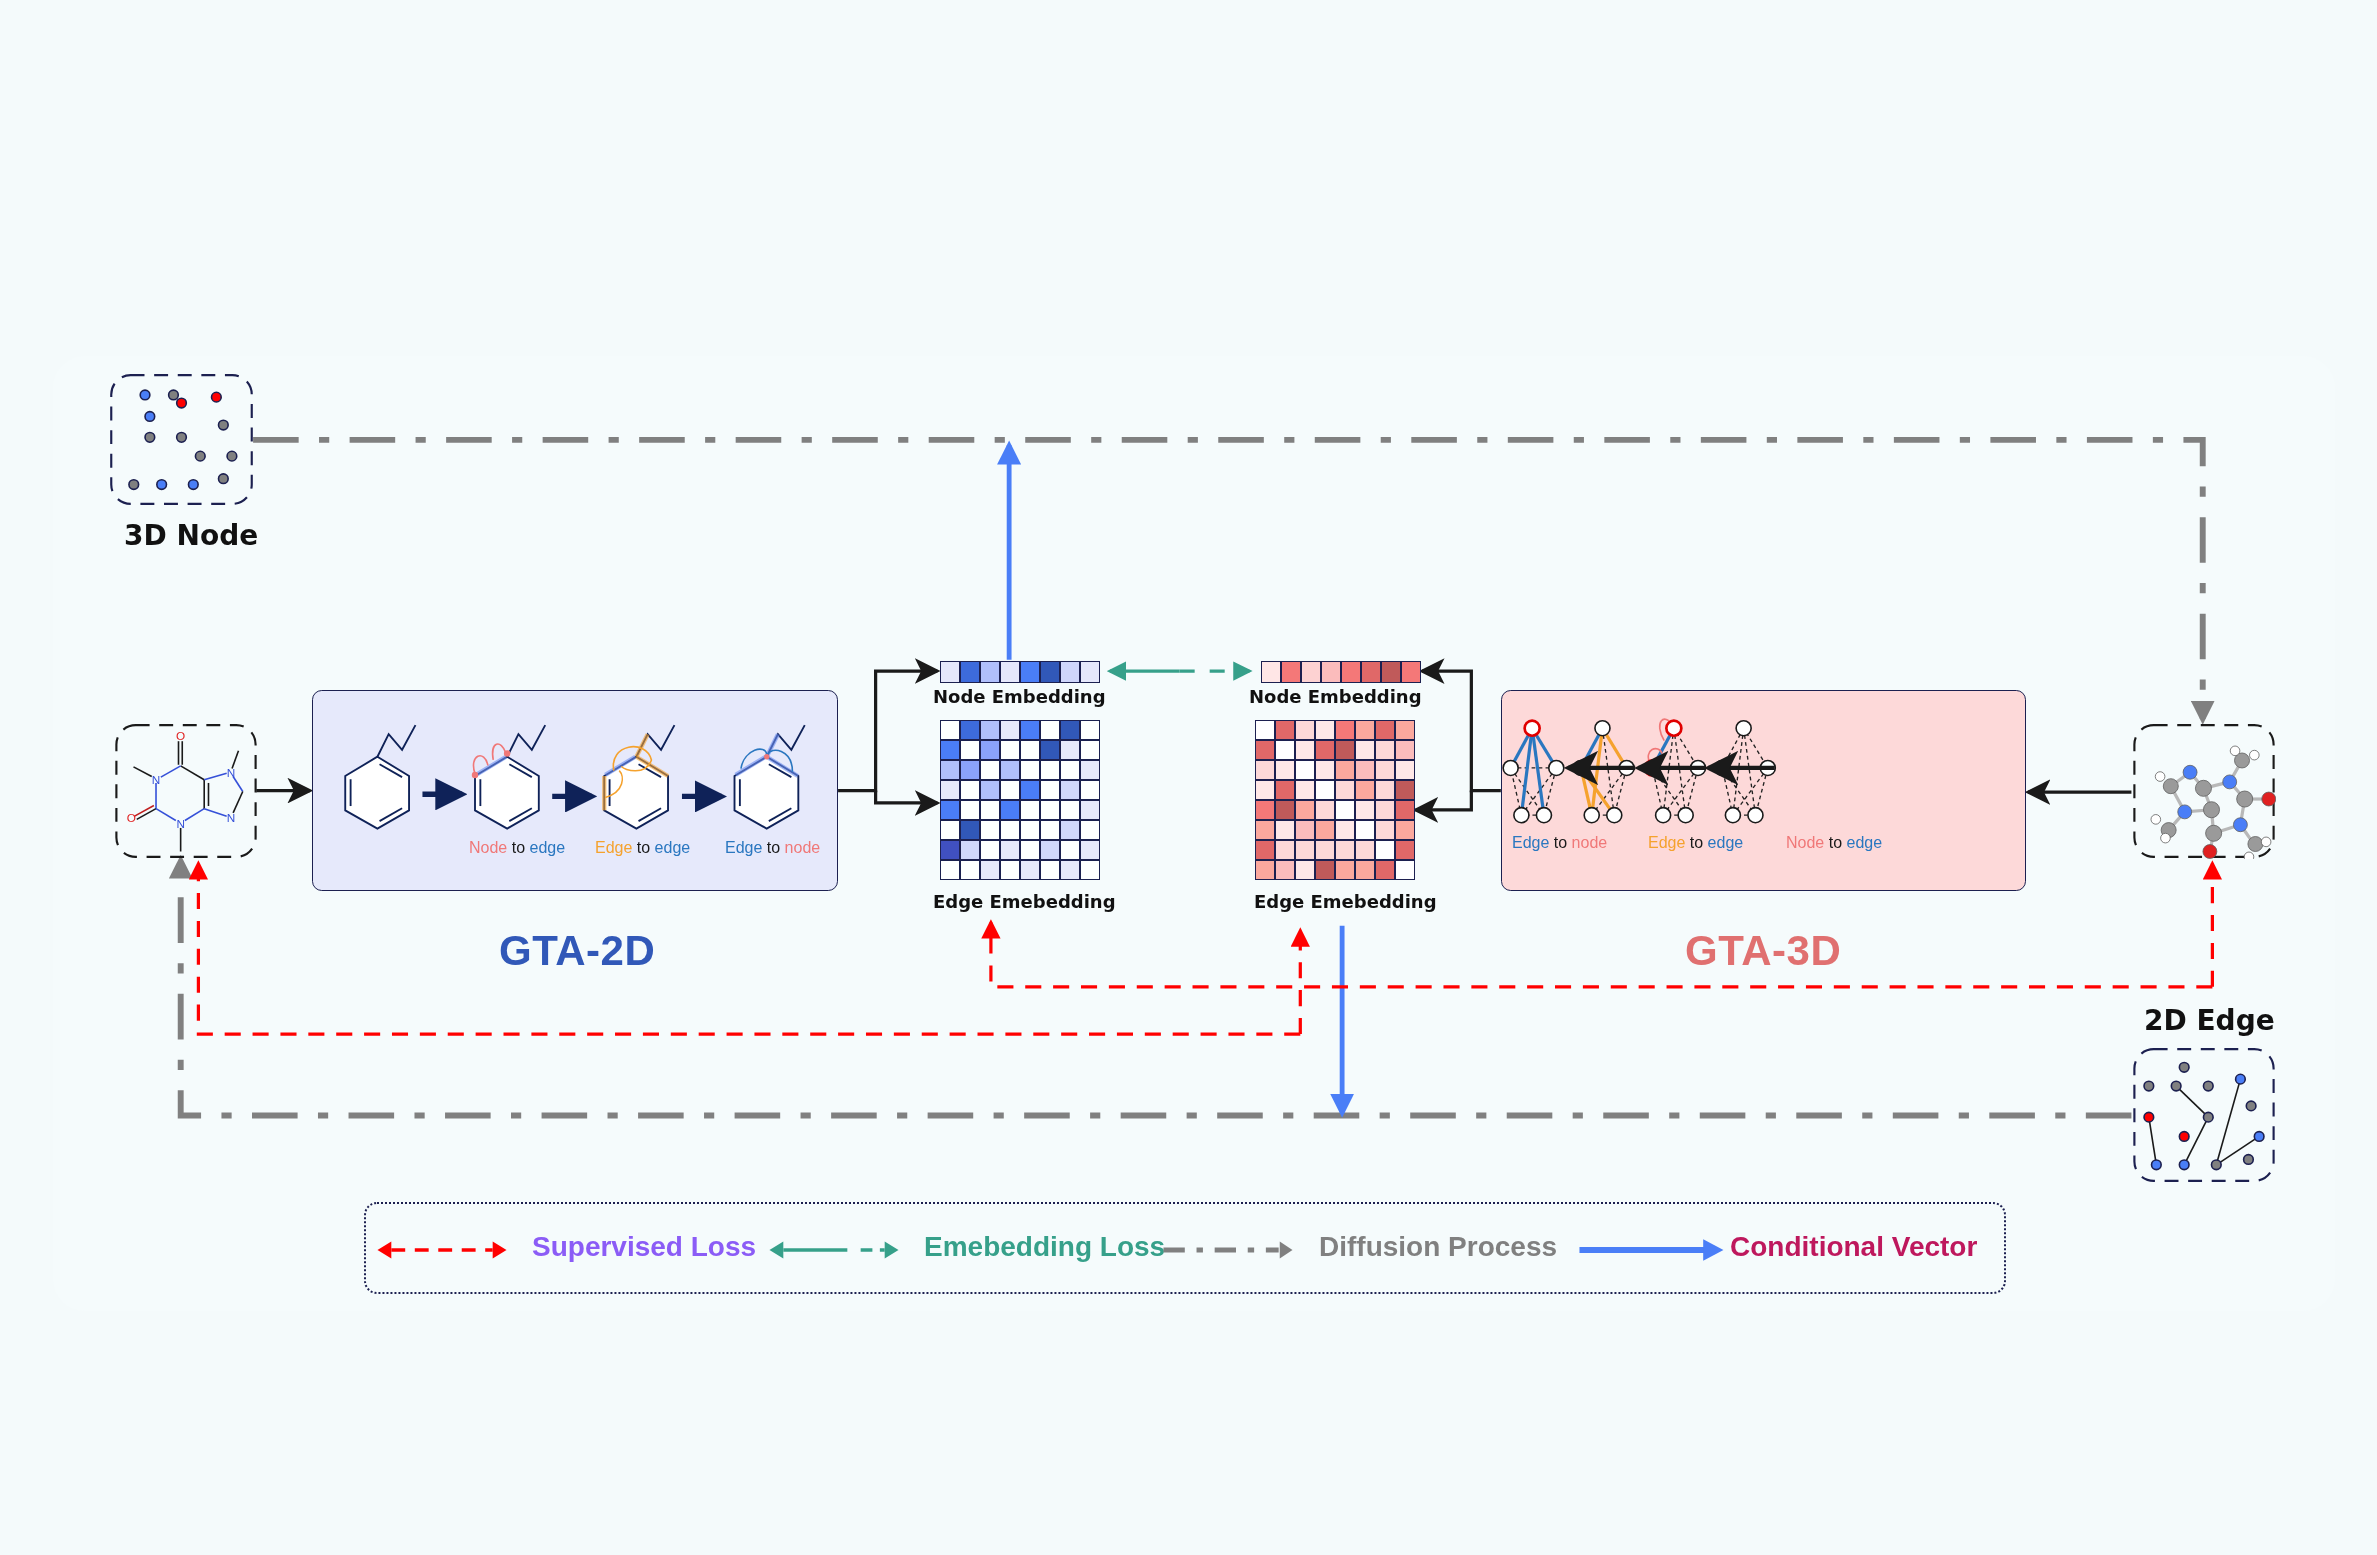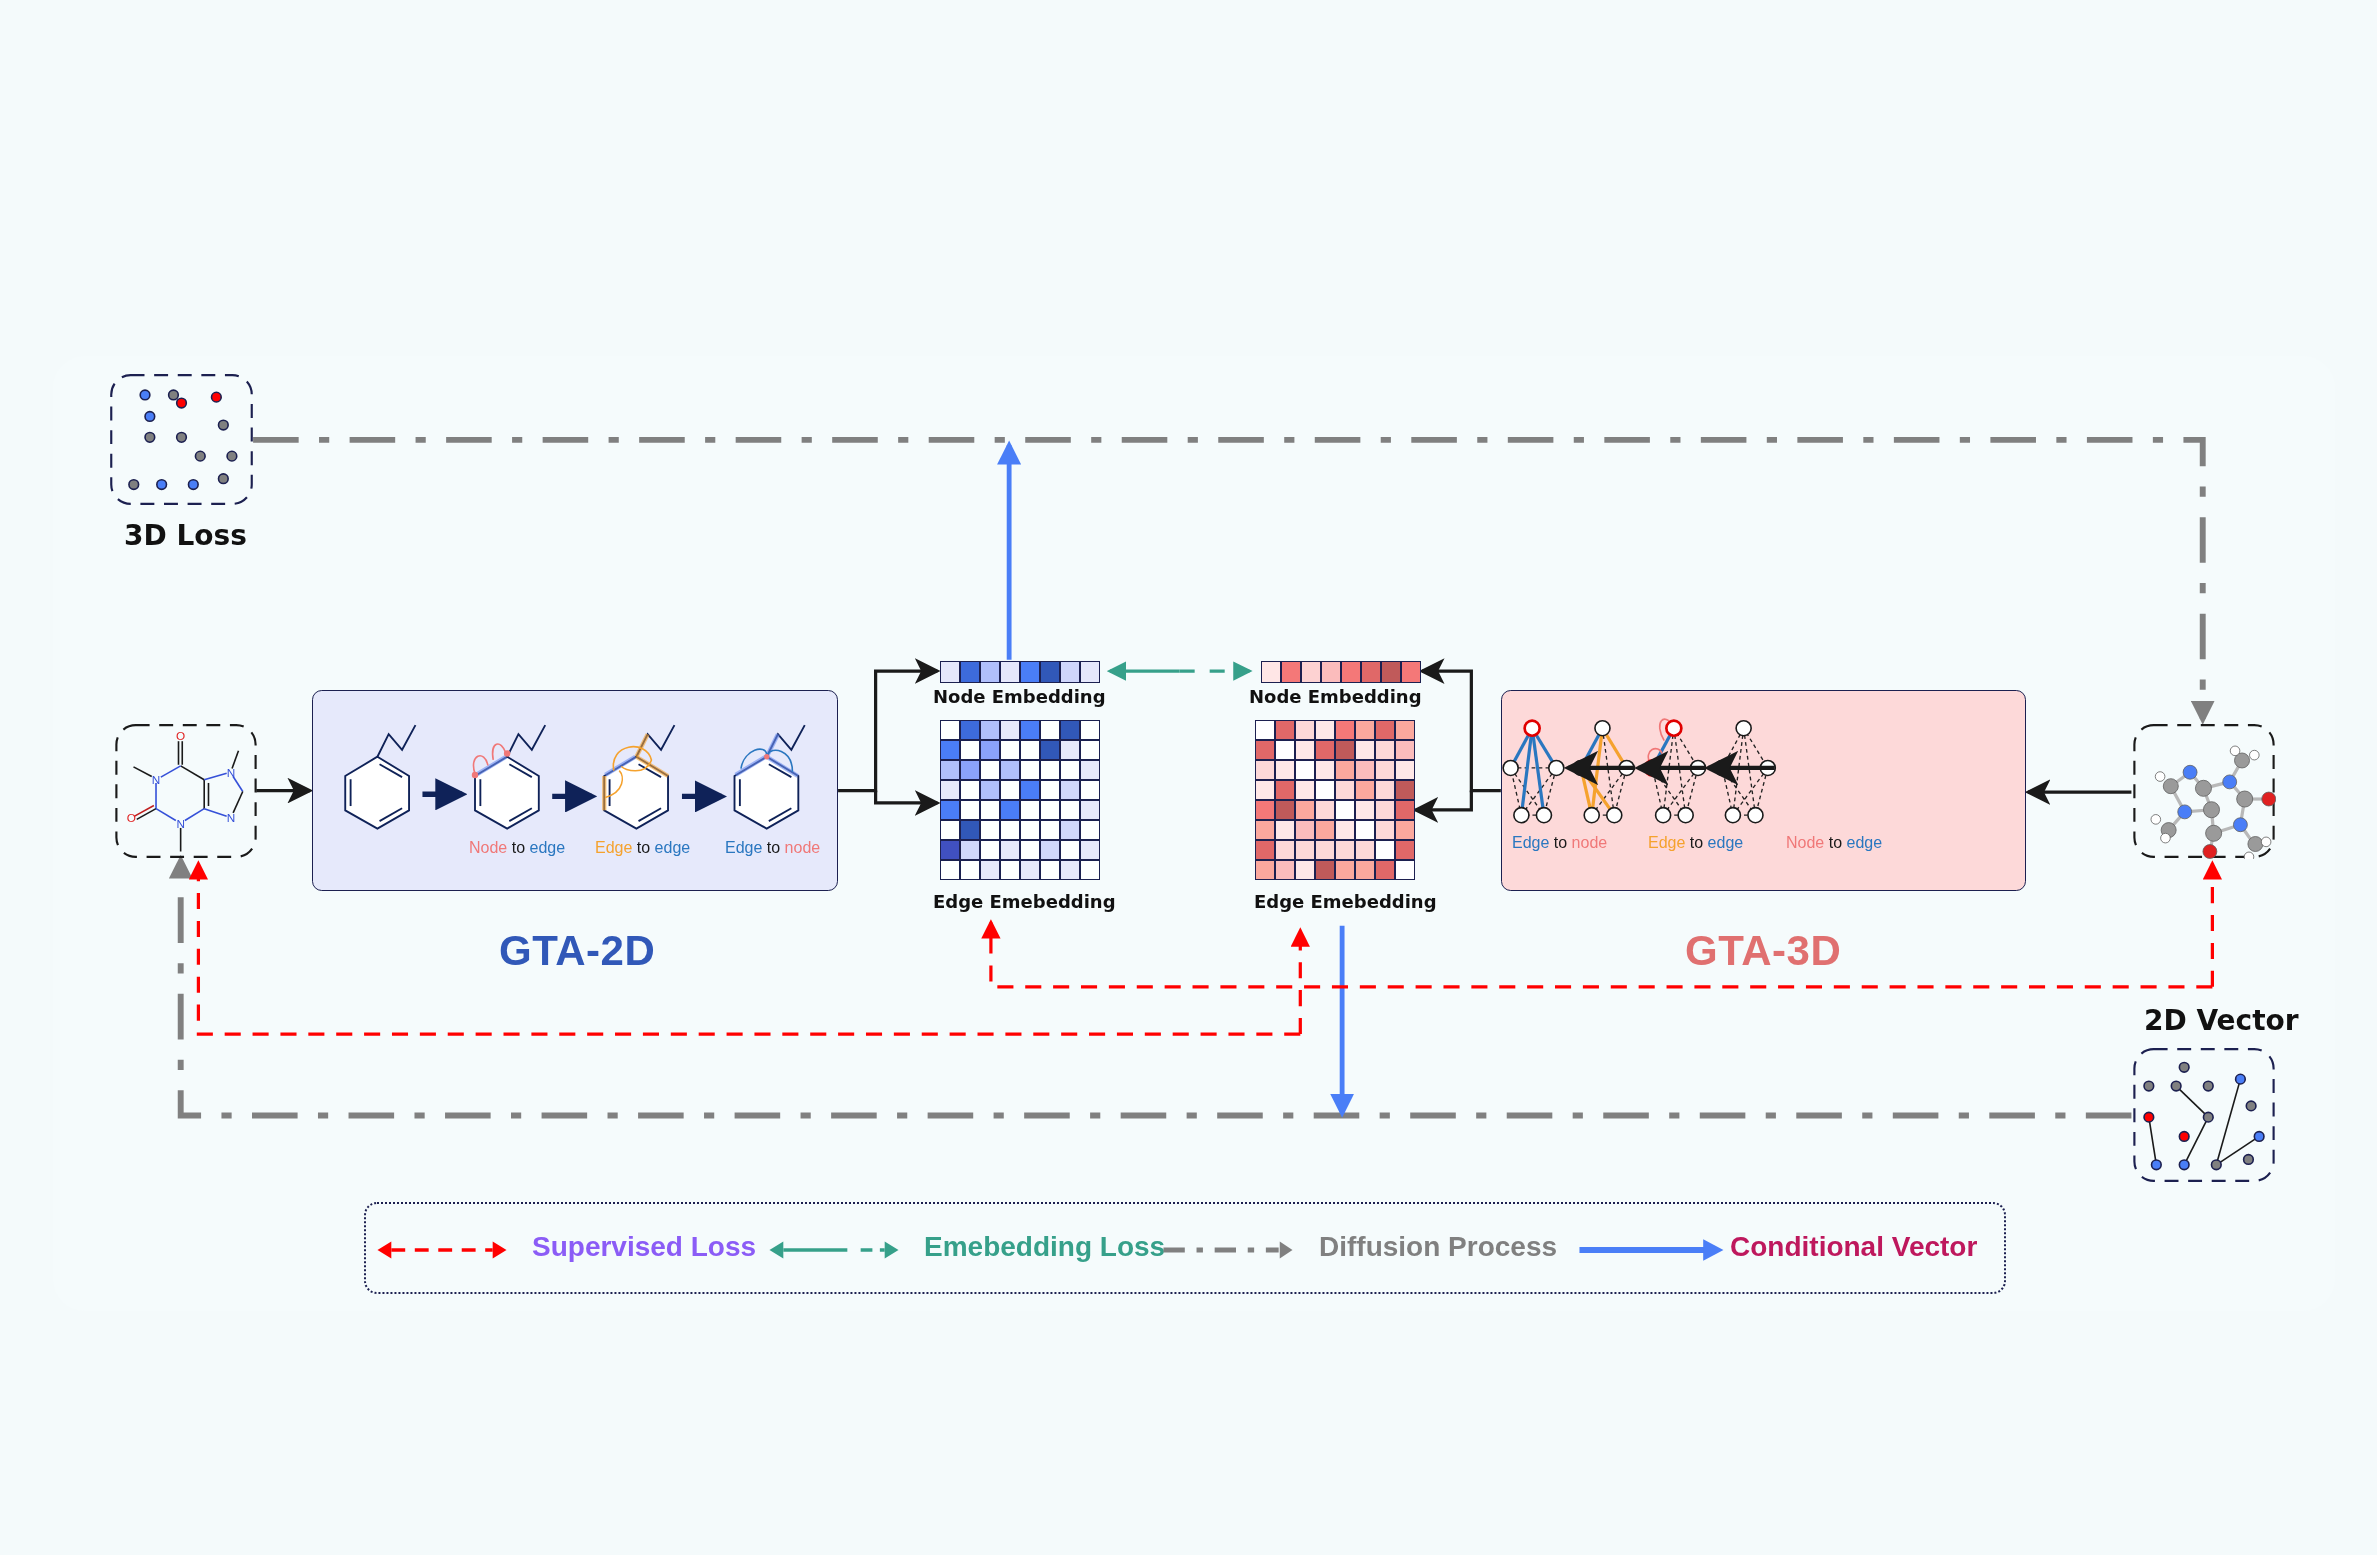--- a/index.html
+++ b/index.html
@@ -93,21 +93,21 @@
       <circle cx="76" cy="120" r="9" fill="#808080"></circle>
       <circle cx="135" cy="120" r="9" fill="#808080"></circle>
       <circle cx="170" cy="155" r="9" fill="#808080"></circle>
       <circle cx="229" cy="155" r="9" fill="#808080"></circle>
       <circle cx="46" cy="208" r="9" fill="#808080"></circle>
       <circle cx="98" cy="208" r="9" fill="#4a7ef7"></circle>
       <circle cx="157" cy="208" r="9" fill="#4a7ef7"></circle>
       <circle cx="213" cy="197" r="9" fill="#808080"></circle>
     </g>
   </svg>
-  <div class="abs lbl noise-label" style="left:124px;top:519px">3D Loss</div>
+  <div class="abs lbl noise-label" style="left:124px;top:519px">3D Node</div>
 
   <svg class="abs" style="left:114px;top:723px" width="144" height="136" viewBox="0 0 268 254">
     <rect x="4" y="4" width="260" height="246" rx="36" fill="none" stroke="#1a1a1a" stroke-width="4" stroke-dasharray="26,18"></rect>
     <g stroke-width="3" fill="none">
       <line x1="120" y1="78" x2="120" y2="34" stroke="#1a1a1a"></line>
         <line x1="127" y1="78" x2="127" y2="34" stroke="#1a1a1a"></line>
       <line x1="124" y1="80" x2="168" y2="106" stroke="#1a1a1a"></line>
       <line x1="124" y1="80" x2="87" y2="101" stroke="#3550d8"></line>
       <line x1="78" y1="112" x2="78" y2="160" stroke="#3550d8"></line>
       <line x1="78" y1="160" x2="42" y2="180" stroke="#1a1a1a"></line>
@@ -483,21 +483,21 @@
           <circle cx="44" cy="180" r="9" fill="#ffffff"></circle>
         <circle cx="62" cy="215" r="9" fill="#ffffff"></circle>
           <circle cx="192" cy="52" r="9" fill="#ffffff"></circle>
         <circle cx="228" cy="60" r="9" fill="#ffffff"></circle>
           <circle cx="250" cy="222" r="9" fill="#ffffff"></circle>
         <circle cx="218" cy="250" r="9" fill="#ffffff"></circle>
       </g>
     </g>
   </svg>
 
-  <div class="abs lbl noise-label" style="left:2144px;top:1004px">2D Vector</div>
+  <div class="abs lbl noise-label" style="left:2144px;top:1004px">2D Edge</div>
   <svg class="abs" style="left:2132px;top:1047px" width="144" height="136" viewBox="0 0 268 254">
     <rect x="4" y="4" width="260" height="246" rx="36" fill="none" stroke="#1c2050" stroke-width="4" stroke-dasharray="26,18"></rect>
     <g stroke="#1a1a1a" stroke-width="3">
       <line x1="31" y1="131" x2="45" y2="220"></line>
       <line x1="82" y1="73" x2="142" y2="131"></line>
       <line x1="142" y1="131" x2="97" y2="220"></line>
       <line x1="202" y1="60" x2="157" y2="220"></line>
       <line x1="157" y1="220" x2="237" y2="167"></line>
     </g>
     <g stroke="#1c2050" stroke-width="3">

